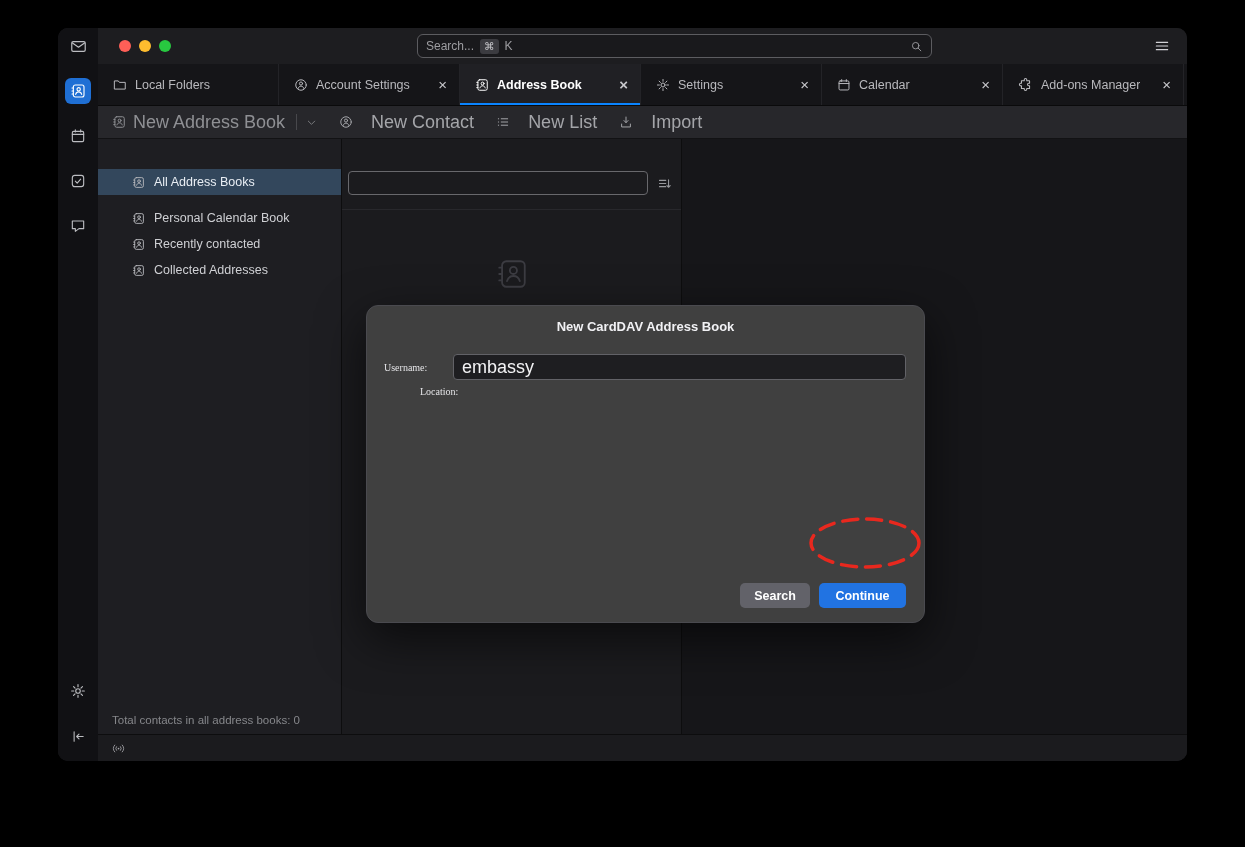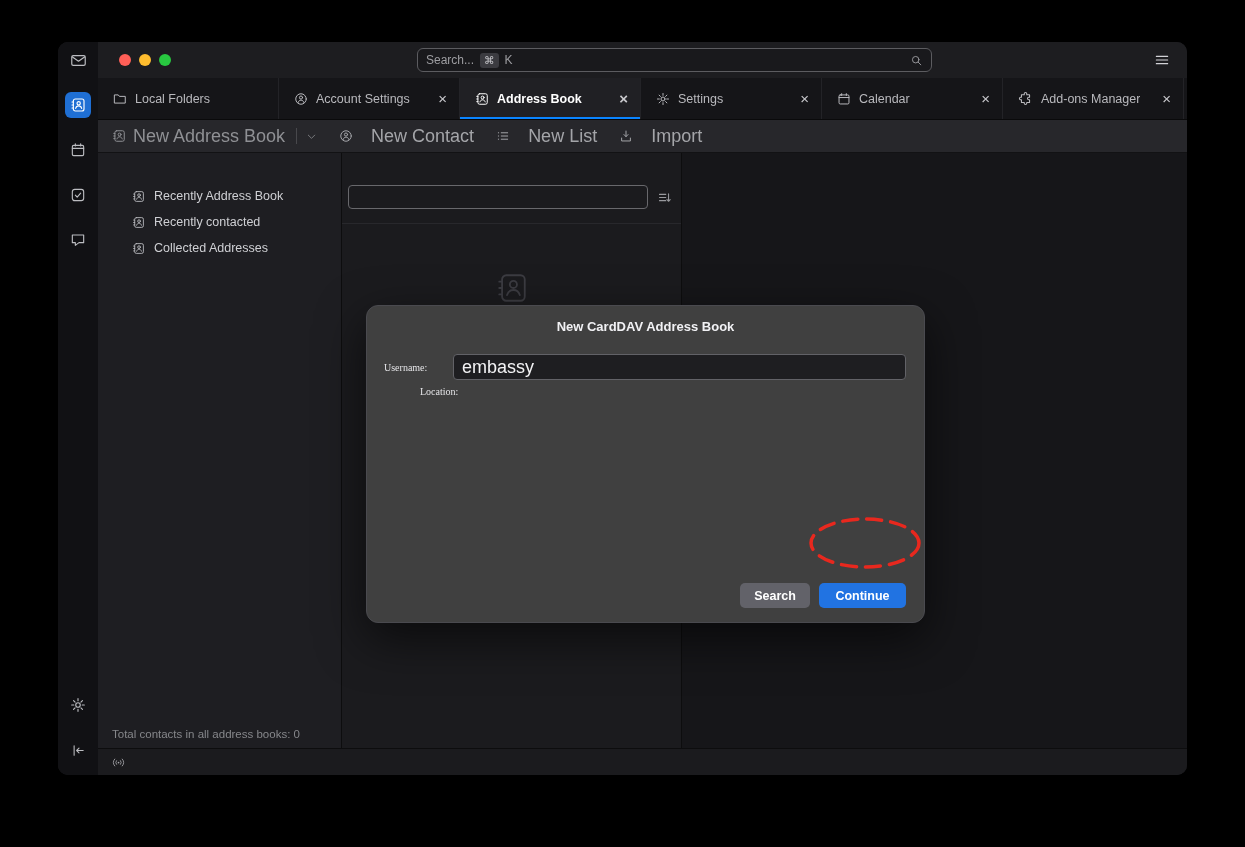--- a/index.html
+++ b/index.html
@@ -3,21 +3,21 @@
 <meta charset="utf-8">
 <style>
   * { margin:0; padding:0; box-sizing:border-box; }
   html,body { width:1245px; height:847px; background:#000; overflow:hidden;
               font-family:"Liberation Sans", sans-serif; }
   body { position:relative; }
   svg { display:block; }
   .icon-svg { stroke:currentColor; fill:none; stroke-width:1.7; stroke-linecap:round; stroke-linejoin:round; }
 
   
-  .window { position:absolute; left:58px; top:42px; width:1129px; height:733px;
+  .window { position:absolute; left:58px; top:28px; width:1129px; height:733px;
             background:#1d1d20; border-radius:10px; overflow:hidden;padding-left:45px; }
 
   
   .rail { position:absolute; left:0; top:0; width:40px; height:100%; background:#111114;
           display:flex; flex-direction:column; align-items:center; padding:5px 0 12px 0; }
   .ricon { width:26px; height:26px; flex:none; display:flex; align-items:center; justify-content:center;
            color:#bcbdc1; margin-bottom:19px; border-radius:6px; cursor:default; }
   .ricon.active { background:#1f6fd4; color:#fff; }
   .rail .spacer { flex:1; }
   .ricon.last { margin-bottom:0; }
@@ -290,30 +290,41 @@
               <path d="M12 3.5V13M8.5 9.5l3.5 3.6 3.5-3.6M4.5 15.5v5h15v-5"></path>
             </svg>
         </span>
         <span>Import</span>
       </div>
     </div>
 
     <div class="content">
 
       <div class="pane1">
+        <div class="bookrow selected first">
+          <span class="bicon">
+            <svg class="icon-svg" width="13" height="13" viewBox="0 0 24 24">
+                <rect x="5" y="3" width="16" height="18" rx="3"></rect>
+                <circle cx="13" cy="9.5" r="2.5"></circle>
+                <path d="M8.5 17c.7-2.4 2.4-3.6 4.5-3.6s3.8 1.2 4.5 3.6"></path>
+                <path d="M5 7.5H3M5 12H3M5 16.5H3"></path>
+              </svg>
+          </span>
+          <span>All Address Books</span>
+        </div>
         <div class="bookrow">
           <span class="bicon">
             <svg class="icon-svg" width="13" height="13" viewBox="0 0 24 24">
                 <rect x="5" y="3" width="16" height="18" rx="3"></rect>
                 <circle cx="13" cy="9.5" r="2.5"></circle>
                 <path d="M8.5 17c.7-2.4 2.4-3.6 4.5-3.6s3.8 1.2 4.5 3.6"></path>
                 <path d="M5 7.5H3M5 12H3M5 16.5H3"></path>
               </svg>
           </span>
-          <span>Recently Address Book</span>
+          <span>Personal Calendar Book</span>
         </div>
         <div class="bookrow">
           <span class="bicon">
             <svg class="icon-svg" width="13" height="13" viewBox="0 0 24 24">
                 <rect x="5" y="3" width="16" height="18" rx="3"></rect>
                 <circle cx="13" cy="9.5" r="2.5"></circle>
                 <path d="M8.5 17c.7-2.4 2.4-3.6 4.5-3.6s3.8 1.2 4.5 3.6"></path>
                 <path d="M5 7.5H3M5 12H3M5 16.5H3"></path>
               </svg>
           </span>

